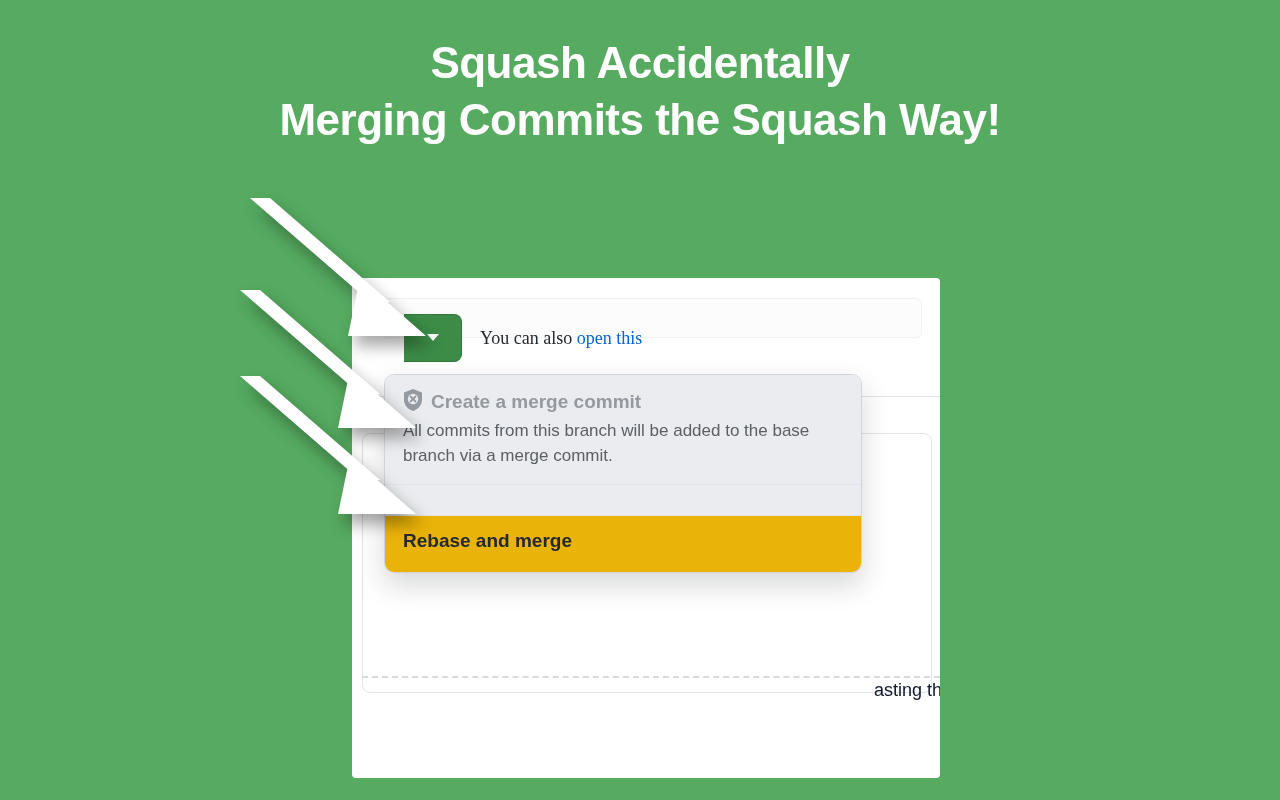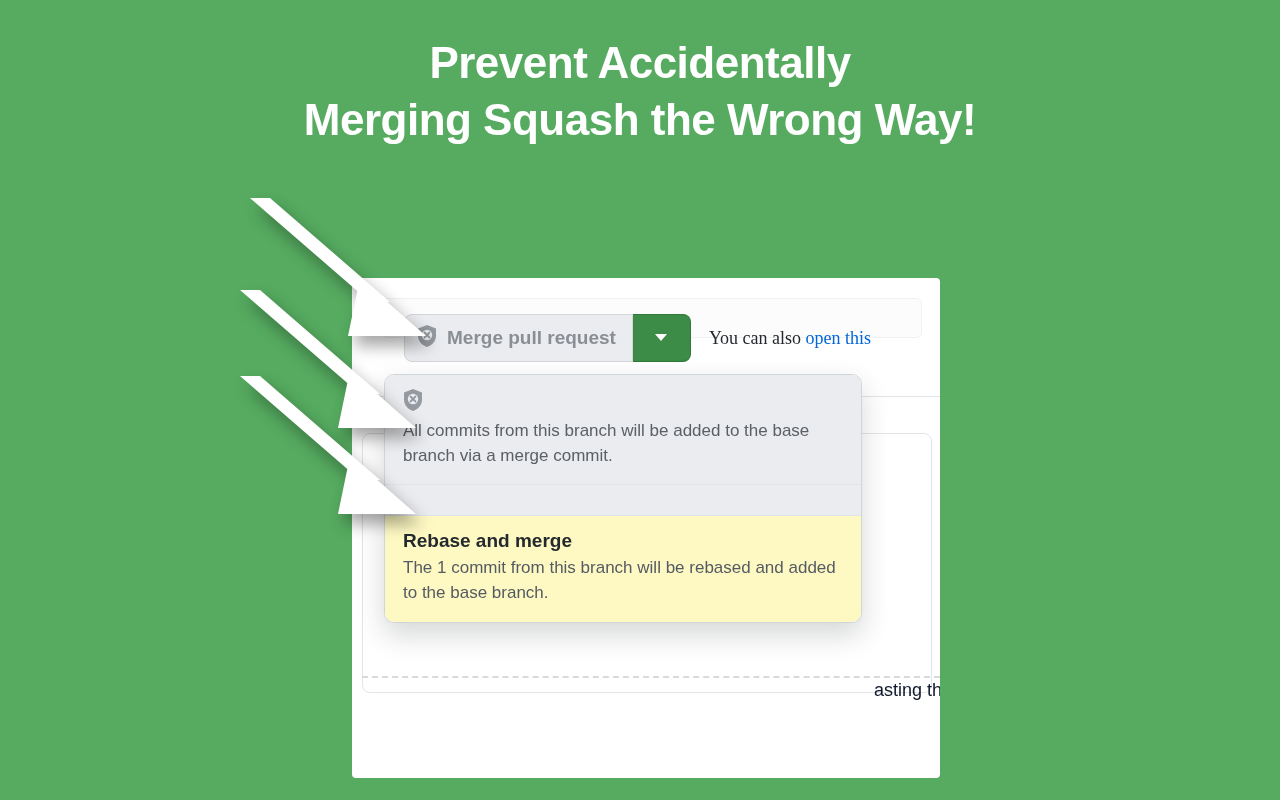--- a/index.html
+++ b/index.html
@@ -136,21 +136,21 @@
     color: #24292e;
     font-weight: 700;
     font-size: 19px;
   }
   .opt .desc {
     color: #555b62;
     font-size: 17px;
     line-height: 1.45;
   }
   .opt.disabled .desc { color: #5b6067; }
-  .opt.enabled { background: #fef9c3; }
+  .opt.enabled { background: #eab308; }
   .opt.enabled .title-row { padding-left: 0; }
   .opt .shield { flex-shrink: 0; }
 
   .trail-text {
     position: absolute;
     right: -2px;
     top: 402px;
     font-size: 18px;
     color: #0f172a;
     white-space: nowrap;
@@ -160,43 +160,32 @@
   .arrow {
     position: absolute;
     filter: drop-shadow(6px 10px 8px rgba(0,0,0,0.35));
     pointer-events: none;
   }
 </style>
 </head>
 <body>
 
 <div class="headline">
-  <span>Prevent Accidentally</span><br>
-  <span>Merging Squash the Wrong Way!</span>
+  <span>Squash Accidentally</span><br>
+  <span>Merging Commits the Squash Way!</span>
 </div>
 
 <div class="card">
 
   <div class="faint-top"></div>
   <div class="faint-sep"></div>
   <div class="faint-box"></div>
   <div class="faint-dash"></div>
 
   <div class="merge-row">
-    <div class="merge-btn">
-      <span class="shield">
-        <svg width="20" height="22" viewBox="0 0 20 22">
-          <path fill="#959aa1" d="M10 0 L19 3.5 V11 C19 16 15 20.5 10 22 C5 20.5 1 16 1 11 V3.5 Z"></path>
-          <circle cx="10" cy="10" r="5.2" fill="#ebecef"></circle>
-          <line x1="7" y1="7" x2="13" y2="13" stroke="#959aa1" stroke-width="1.8"></line>
-          <line x1="13" y1="7" x2="7" y2="13" stroke="#959aa1" stroke-width="1.8"></line>
-        </svg>
-      </span>
-      <span>Merge pull request</span>
-    </div>
     <div class="caret-btn">
       <span>
         <svg width="14" height="10" viewBox="0 0 14 10">
             <path d="M1 1 L7 8 L13 1 Z"></path>
           </svg>
       </span>
     </div>
     <div class="hint">
       <span>You can also </span><span class="link">open this</span>
     </div>
@@ -207,32 +196,32 @@
     <div class="opt disabled">
       <div class="title-row">
         <span class="shield">
           <svg width="20" height="22" viewBox="0 0 20 22">
             <path fill="#959aa1" d="M10 0 L19 3.5 V11 C19 16 15 20.5 10 22 C5 20.5 1 16 1 11 V3.5 Z"></path>
             <circle cx="10" cy="10" r="5.2" fill="#ebecef"></circle>
             <line x1="7" y1="7" x2="13" y2="13" stroke="#959aa1" stroke-width="1.8"></line>
             <line x1="13" y1="7" x2="7" y2="13" stroke="#959aa1" stroke-width="1.8"></line>
           </svg>
         </span>
+        <span class="title">Create a merge commit</span>
       </div>
       <div class="desc">All commits from this branch will be added to the base branch via a merge commit.</div>
     </div>
 
     <div class="opt disabled">
     </div>
 
     <div class="opt enabled">
       <div class="title-row">
         <span class="title">Rebase and merge</span>
       </div>
-      <div class="desc">The 1 commit from this branch will be rebased and added to the base branch.</div>
     </div>
 
   </div>
 
   <div class="trail-text">asting th</div>
 </div>
 
 <svg class="arrow" style="left:240px; top:198px;" width="190" height="150" viewBox="0 0 190 150">
   <g fill="#fff">
     <polygon points="10,0 30,0 150,104 130,104"></polygon>

